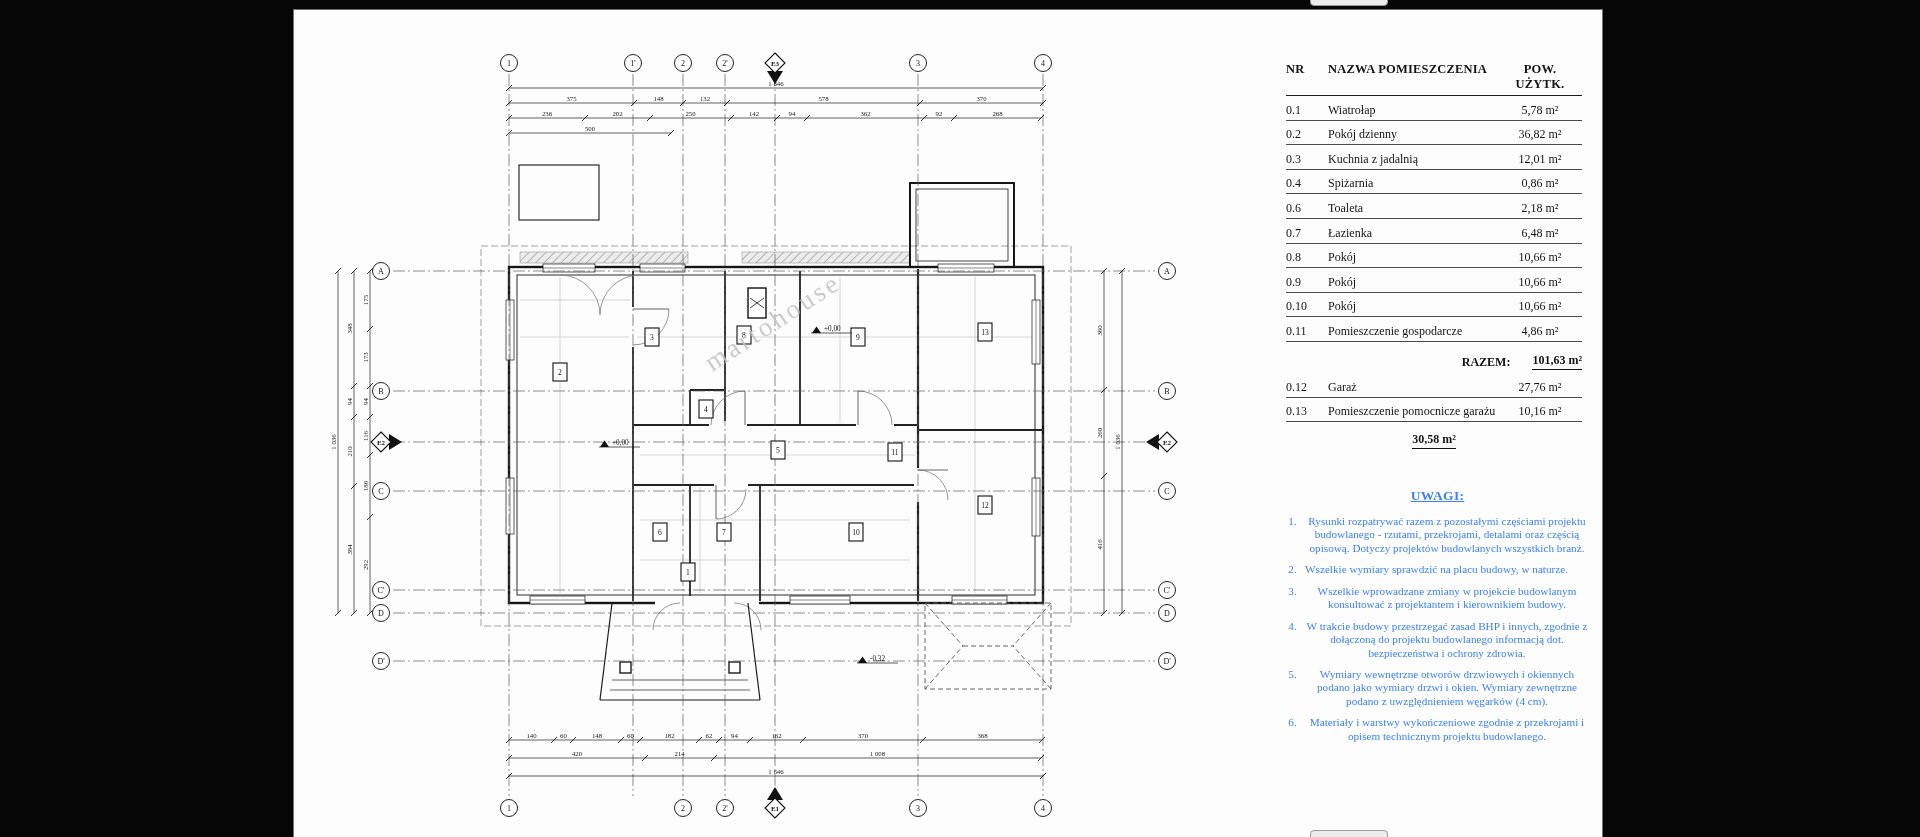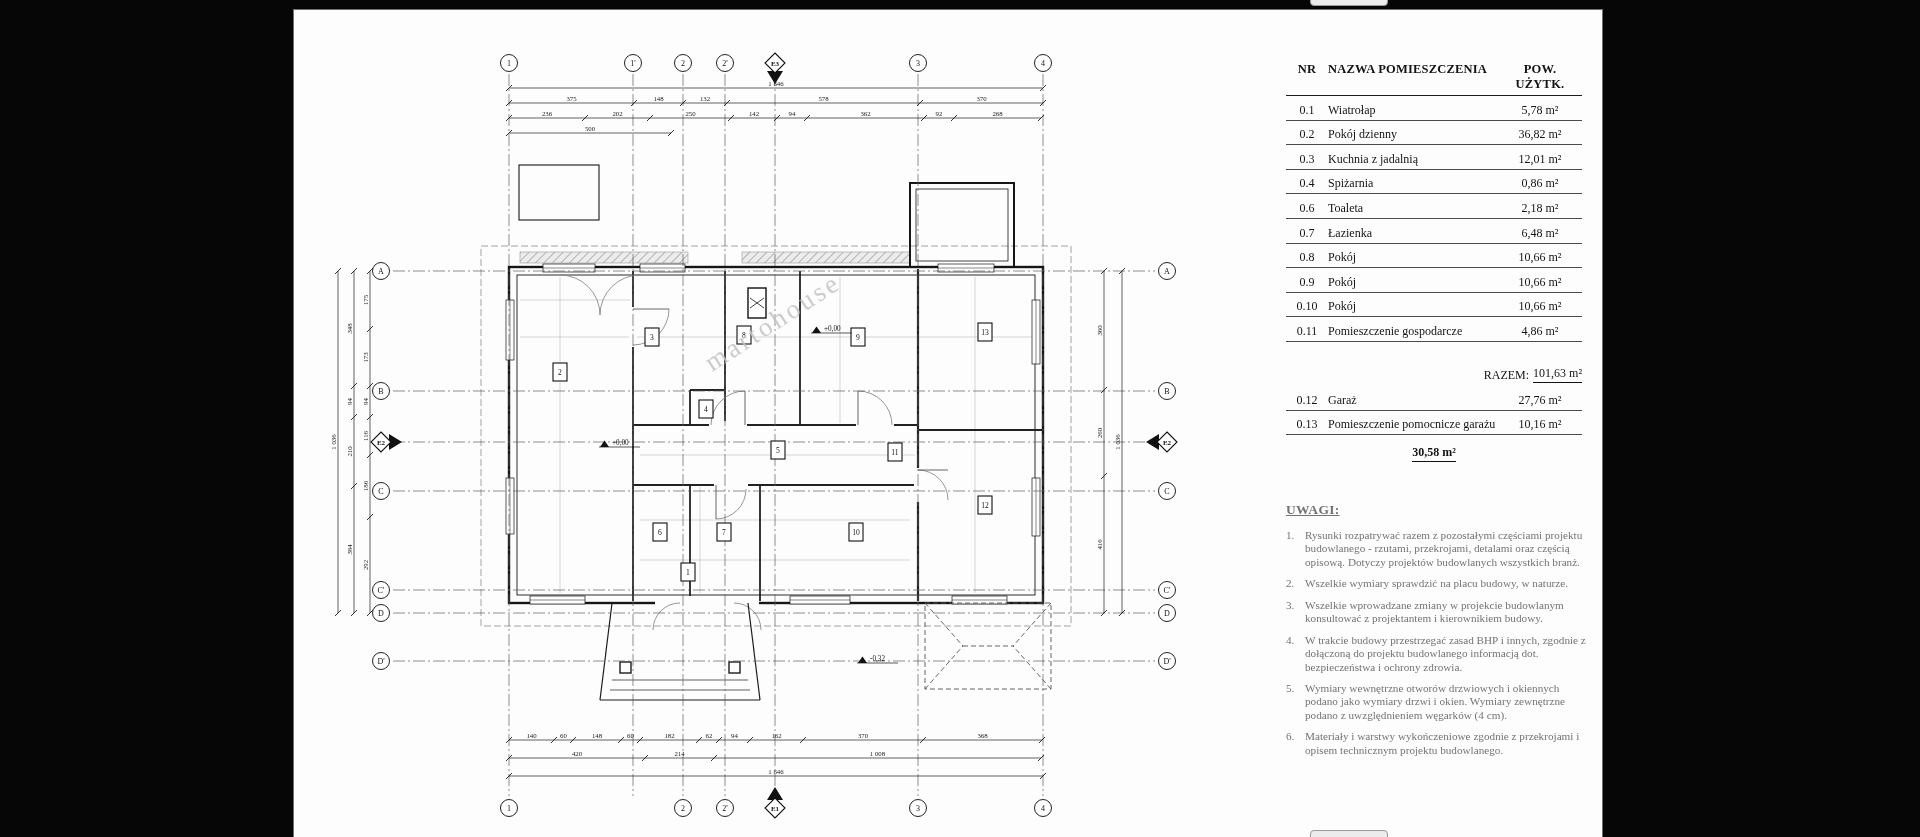--- a/index.html
+++ b/index.html
@@ -24,37 +24,37 @@
   
   .schedule{position:absolute;left:992px;top:52px;width:296px;color:#131313;}
   .sch-head{
     display:flex;font-weight:bold;font-size:12.5px;letter-spacing:.2px;
     border-bottom:1.6px solid #1d1d1d;padding-bottom:3px;
   }
   .sch-row{
     display:flex;font-size:12px;height:24.6px;align-items:flex-end;
     border-bottom:1px solid #4a4a4a;padding-bottom:2px;box-sizing:border-box;
   }
-  .c-nr{width:42px;flex:none;text-align:center;}
+  .c-nr{width:42px;flex:none;}
   .c-name{flex:1;}
   .c-area{width:84px;flex:none;text-align:center;}
   .razem-row{
-    display:flex;justify-content:flex-end;align-items:flex-end;gap:4px;
-    height:27px;font-weight:normal;font-size:12px;margin-top:14px;
+    display:flex;justify-content:flex-end;align-items:flex-end;gap:22px;
+    height:27px;font-weight:bold;font-size:12px;margin-top:1px;
   }
   .razem-row .val{border-bottom:1.6px solid #111;padding-bottom:1px;}
   .gap-sm{height:3px;}
   .total-extra{
     display:flex;justify-content:center;align-items:flex-end;
     height:27px;font-weight:bold;font-size:12px;
   }
   .total-extra .val{border-bottom:1.6px solid #111;padding-bottom:1px;}
 
   
-  .notes{position:absolute;left:992px;top:492px;width:303px;color:#737373;}
+  .notes{position:absolute;left:992px;top:478px;width:303px;color:#3b82f6;text-align:center;}
   .notes-heading{
     font-size:13.5px;font-weight:bold;text-decoration:underline;
     margin:0 0 11px 0;letter-spacing:.3px;
   }
   .note{display:flex;gap:6px;margin-bottom:8px;font-size:11.2px;line-height:1.2;}
   .note .n{width:13px;flex:none;}
 
   
   .bubble-txt{font-family:"Liberation Serif",serif;font-size:8px;fill:#111;}
   .dim-txt{font-family:"Liberation Serif",serif;font-size:6.8px;fill:#1c1c1c;}

